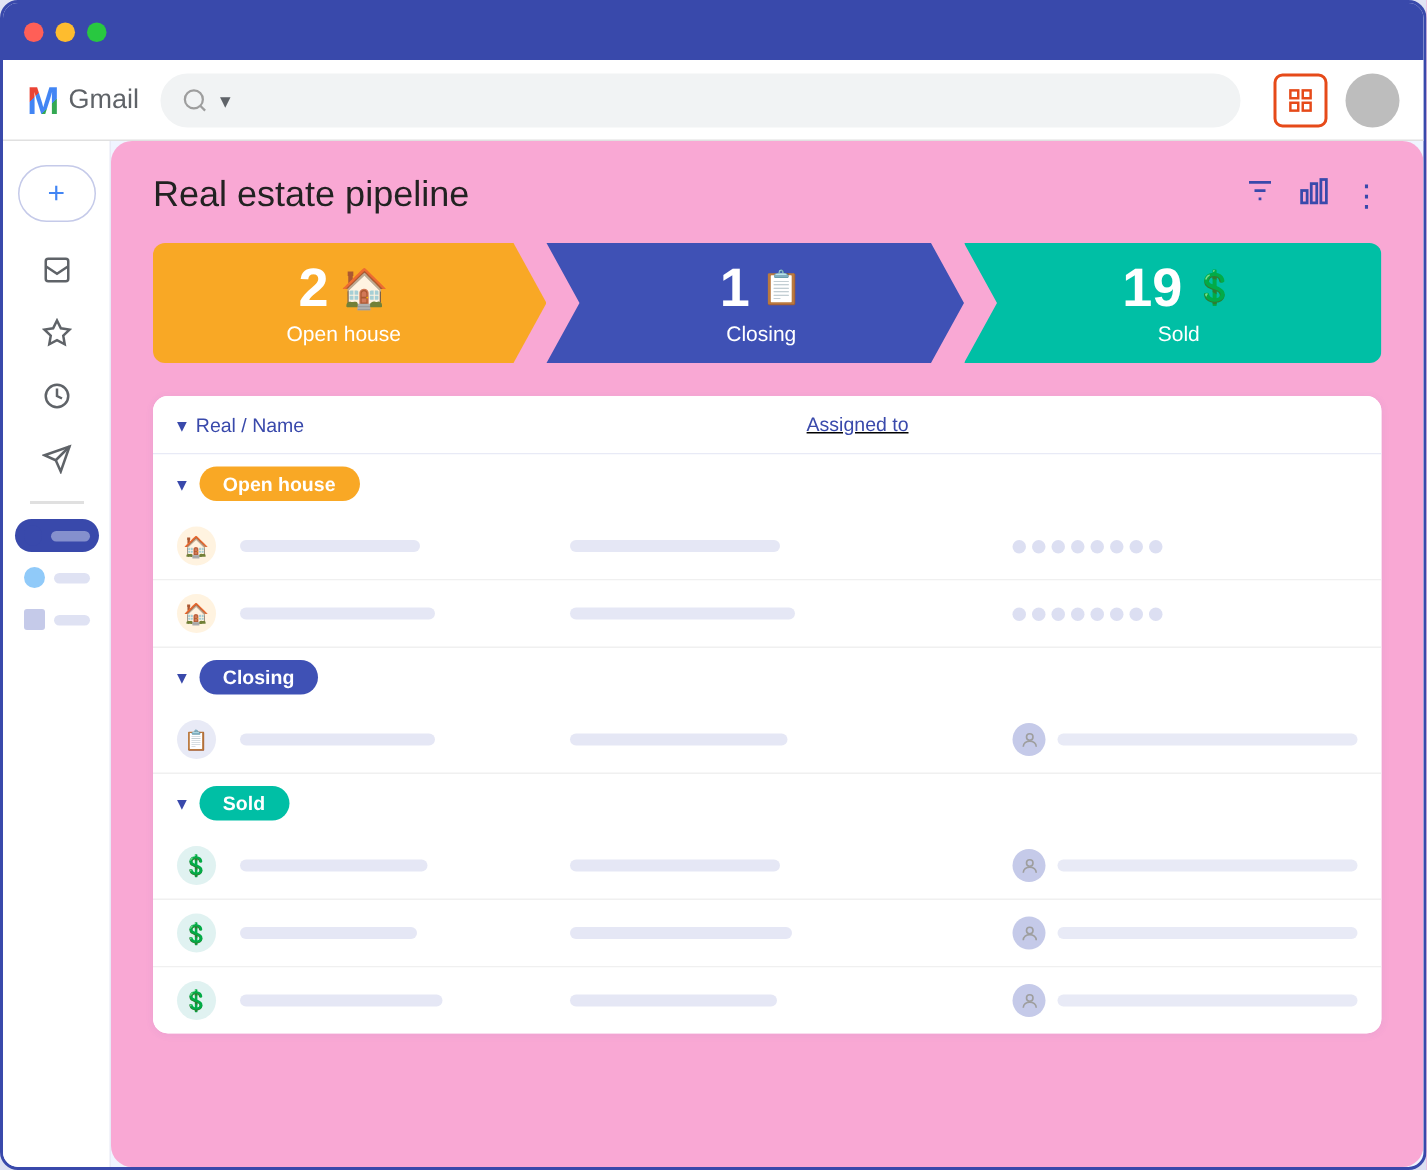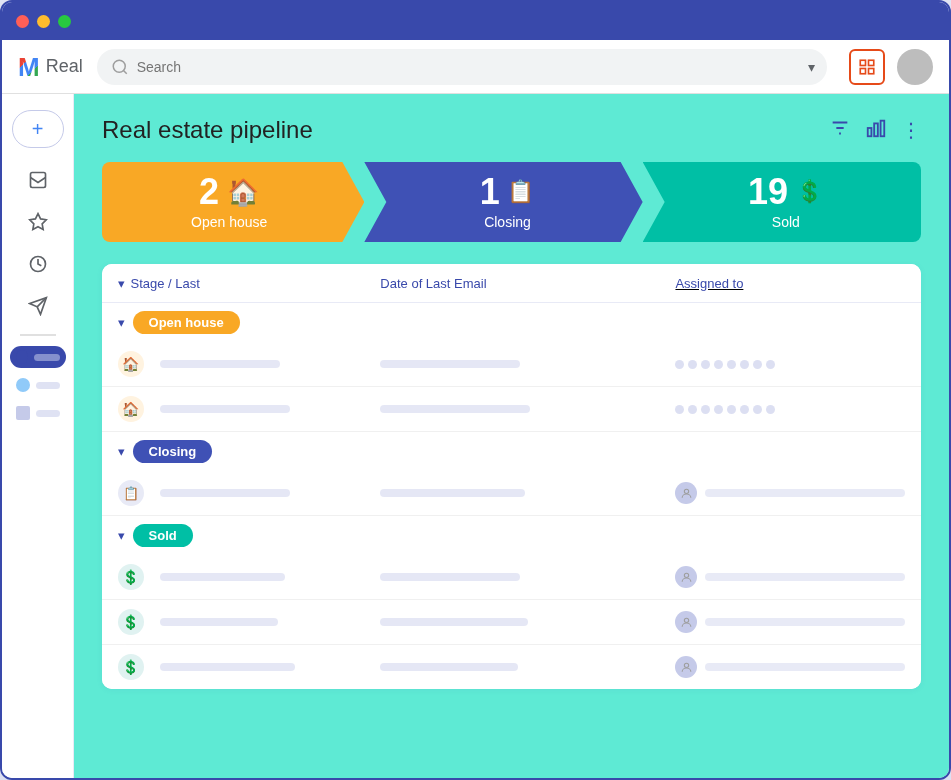--- a/index.html
+++ b/index.html
@@ -152,21 +152,22 @@
     }
     .sidebar-item-row.active { background: #3949ab; }
     .placeholder-line {
       height: 7px; border-radius: 4px; background: #c5cae9; opacity: 0.55;
     }
 
     .content-area {
       flex: 1;
       padding: 22px 28px 16px 28px;
       overflow-y: auto;
-      background: #5eead4;
+      background: #f9a8d4;
+      border-radius: 14px;
     }
     .page-header {
       display: flex;
       align-items: center;
       justify-content: space-between;
       margin-bottom: 18px;
     }
     .page-title {
       font-size: 24px;
       font-weight: 500;
@@ -326,28 +327,27 @@
 
   <div class="title-bar">
     <div class="dot dot-red"></div>
     <div class="dot dot-yellow"></div>
     <div class="dot dot-green"></div>
   </div>
 
   <div class="chrome-bar">
     <div class="gmail-logo">
       <span class="gmail-m" style="background: linear-gradient(135deg, #ea4335 33%, #4285f4 33%, #4285f4 66%, #34a853 66%); -webkit-background-clip: text; -webkit-text-fill-color: transparent; font-weight: 900;">M</span>
-      <span class="gmail-label">Real</span>
+      <span class="gmail-label">Gmail</span>
     </div>
     <div class="search-bar">
       <svg class="search-icon-svg" width="18" height="18" viewBox="0 0 24 24" fill="none" stroke="currentColor" stroke-width="2">
           <circle cx="11" cy="11" r="8"></circle>
           <line x1="21" y1="21" x2="16.65" y2="16.65"></line>
         </svg>
-      <input class="search-input" type="text" placeholder="Search" style="">
       <span class="chevron-down">▾</span>
     </div>
     <div class="header-icons">
       <div class="grid-icon-btn">
         <svg width="18" height="18" viewBox="0 0 24 24" fill="none" stroke="#e64a19" stroke-width="2.2">
           <rect x="3" y="3" width="7" height="7"></rect>
             <rect x="14" y="3" width="7" height="7"></rect>
             <rect x="3" y="14" width="7" height="7"></rect>
             <rect x="14" y="14" width="7" height="7"></rect>
         </svg>
@@ -453,24 +453,21 @@
           </div>
           <div class="stage-label">Sold</div>
         </div>
       </div>
 
       <div class="table-section">
 
         <div class="table-header-row">
           <div class="col-stage">
             <span class="sort-arrow">▾</span>
-            <span class="col-header-label">Stage / Last</span>
-          </div>
-          <div class="col-email">
-            <span class="col-header-label">Date of Last Email</span>
+            <span class="col-header-label">Real / Name</span>
           </div>
           <div class="col-assigned">
             <span class="col-header-label">Assigned to</span>
           </div>
         </div>
 
         <div class="stage-group-row">
           <span class="stage-chevron">▾</span>
           <span class="stage-badge badge-orange">
             <span>Open house</span>

